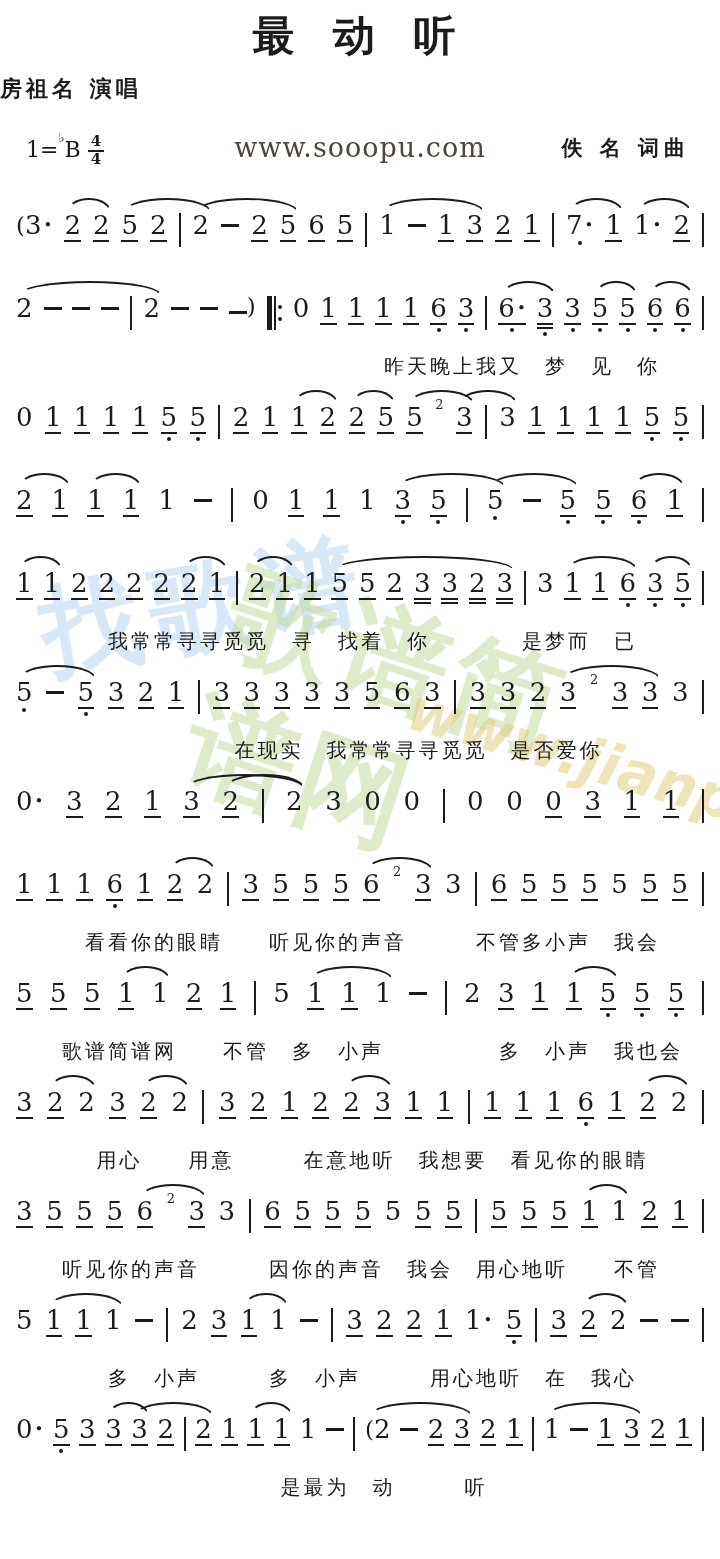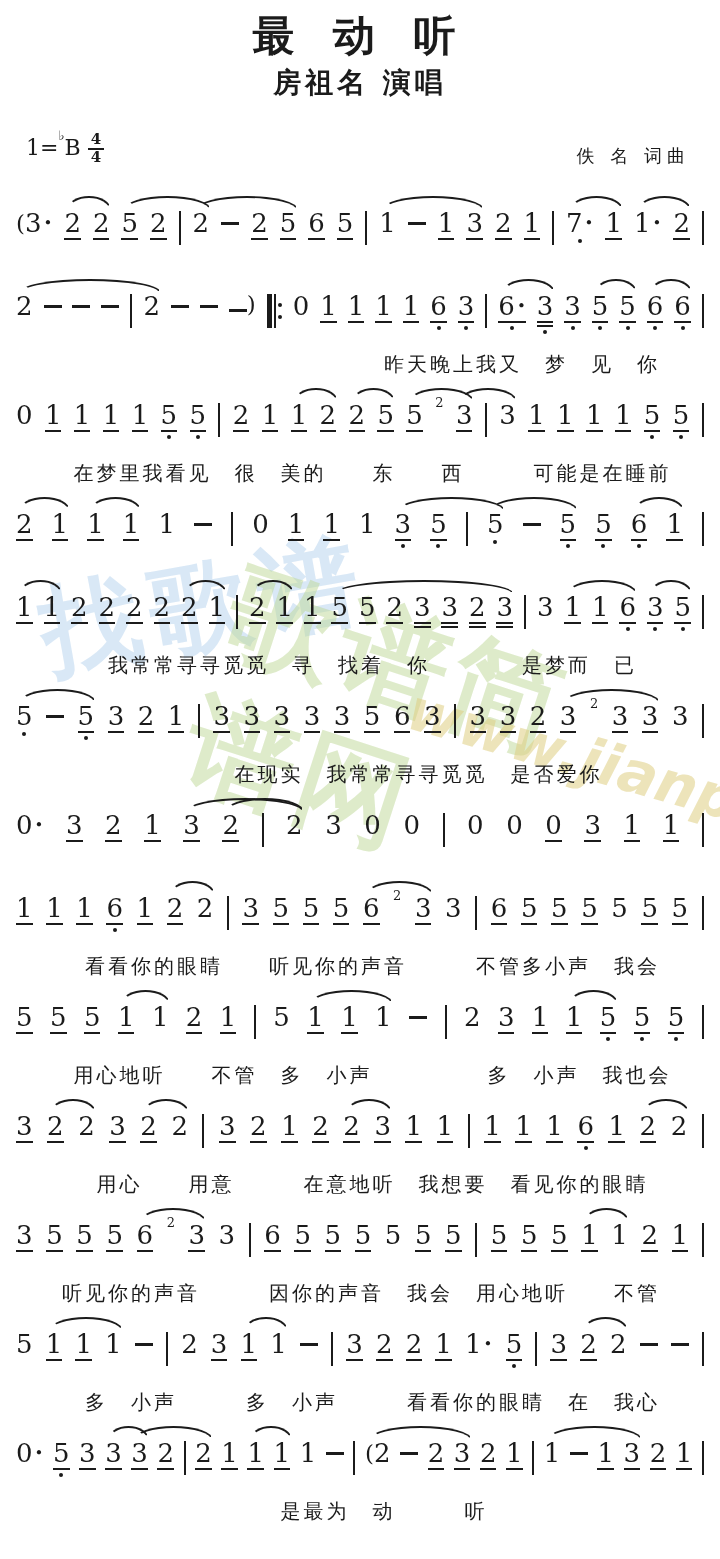--- a/index.html
+++ b/index.html
@@ -1,30 +1,30 @@
 <!DOCTYPE html>
 <html><head>
 <meta charset="utf-8">
 <style>
   html,body{margin:0;padding:0;background:#ffffff;}
   #page{position:relative;width:720px;height:1559px;background:#ffffff;overflow:hidden;
         color:#1b1b1b;font-family:"DejaVu Serif",serif;}
   
   .title{font-family:"DejaVu Sans",sans-serif;font-weight:bold;font-size:42px;
          text-align:center;letter-spacing:12px;padding-top:8px;}
-  .subtitle{font-size:28px;font-weight:bold;letter-spacing:4px;text-align:center;}
+  .subtitle{font-size:22px;font-weight:bold;letter-spacing:4px;margin-top:10px;}
   .meta{position:relative;height:44px;margin-top:24px;}
   .key{position:absolute;left:26px;top:6px;font-size:22px;white-space:nowrap;}
   .flat{font-size:13px;vertical-align:top;position:relative;top:-4px;}
   .meter{display:inline-block;text-align:center;font-size:15px;margin-left:7px;vertical-align:middle;font-weight:bold;}
   .meter .t{display:block;border-bottom:2px solid #1b1b1b;line-height:1.05;padding:0 3px;}
   .meter .b{display:block;line-height:1.05;}
   .site{position:absolute;left:0;right:0;top:4px;text-align:center;font-size:27px;
         color:#4e463c;letter-spacing:1px;}
-  .credit{position:absolute;right:30px;top:18px;font-size:18px;font-weight:normal;letter-spacing:5px;}
+  .credit{position:absolute;right:30px;top:6px;font-size:21px;font-weight:bold;letter-spacing:5px;}
   
   #systems{position:relative;z-index:2;padding:0 12px;margin-top:24px;}
   .system{margin-bottom:9px;}
   .notes{position:relative;display:flex;justify-content:space-between;align-items:flex-start;
          padding:16px 4px 0 4px;min-height:58px;}
   .tok{display:inline-flex;flex-direction:column;align-items:center;position:relative;}
   .row{display:flex;align-items:center;line-height:1;}
   .n{font-size:26px;line-height:1;}
   .paren{font-size:23px;line-height:1;}
   .aug{font-size:15px;margin-left:2px;}
@@ -55,20 +55,21 @@
 
   <div class="wm wm-blue">找歌谱</div>
   <div class="wm wm-green">歌谱简谱网</div>
   <div class="wm wm-url">www.jianpu.cn</div>
 
   <div class="title">最 动 听</div>
   <div class="subtitle">房祖名 演唱</div>
 
   <div class="meta">
     <span class="key"><span>1=</span><span class="flat">♭</span><span>B</span><span class="meter"><span class="t">4</span><span class="b">4</span></span></span>
+    <span class="site">www.sooopu.com</span>
     <span class="credit">佚 名 词曲</span>
   </div>
 
   <div id="systems">
       <div class="system">
         <div class="notes">
           <span class="tok">
             <div class="row">
               <span class="paren">(</span>
               <span class="n">3</span>
@@ -499,21 +500,20 @@
             </div>
             <div class="u"></div>
             <div class="od"></div>
           </span>
           <span class="tok bar"></span>
           <div class="arc" style="left: 281.55px; width: 40.9px;"></div>
           <div class="arc" style="left: 339.55px; width: 39.9px;"></div>
           <div class="arc" style="left: 396.55px; width: 61.9px;"></div>
           <div class="arc" style="left: 446.55px; width: 54.9px;"></div>
         </div>
-        <div class="lyrics">　在梦里我看见　很　美的　　东　　西　　　可能是在睡前</div>
       </div>
       <div class="system">
         <div class="notes">
           <span class="tok">
             <div class="row">
               <span class="n">2</span>
             </div>
             <div class="u"></div>
           </span>
           <span class="tok">
@@ -1276,21 +1276,21 @@
               <span class="n">5</span>
             </div>
             <div class="u"></div>
             <div class="od"></div>
           </span>
           <span class="tok bar"></span>
           <div class="arc" style="left: 108.55px; width: 45.9px;"></div>
           <div class="arc" style="left: 297.55px; width: 79.9px;"></div>
           <div class="arc" style="left: 556.55px; width: 45.9px;"></div>
         </div>
-        <div class="lyrics">　用心地听　　不管　多　小声　　　　　多　小声　我也会</div>
+        <div class="lyrics">　歌谱简谱网　　不管　多　小声　　　　　多　小声　我也会</div>
       </div>
       <div class="system">
         <div class="notes">
           <span class="tok">
             <div class="row">
               <span class="n">3</span>
             </div>
             <div class="u"></div>
           </span>
           <span class="tok">
@@ -1676,21 +1676,21 @@
           <span class="tok">
             <div class="row">
               <span class="dashbar"></span>
             </div>
           </span>
           <span class="tok bar"></span>
           <div class="arc" style="left: 36.55px; width: 70.9px;"></div>
           <div class="arc" style="left: 231.55px; width: 40.9px;"></div>
           <div class="arc" style="left: 570.55px; width: 41.9px;"></div>
         </div>
-        <div class="lyrics">　多　小声　　　多　小声　　　看看你的眼睛　在　我心</div>
+        <div class="lyrics">　多　小声　　　多　小声　　　用心地听　在　我心</div>
       </div>
       <div class="system">
         <div class="notes">
           <span class="tok">
             <div class="row">
               <span class="n">0</span>
               <span class="aug">•</span>
             </div>
           </span>
           <span class="tok">

